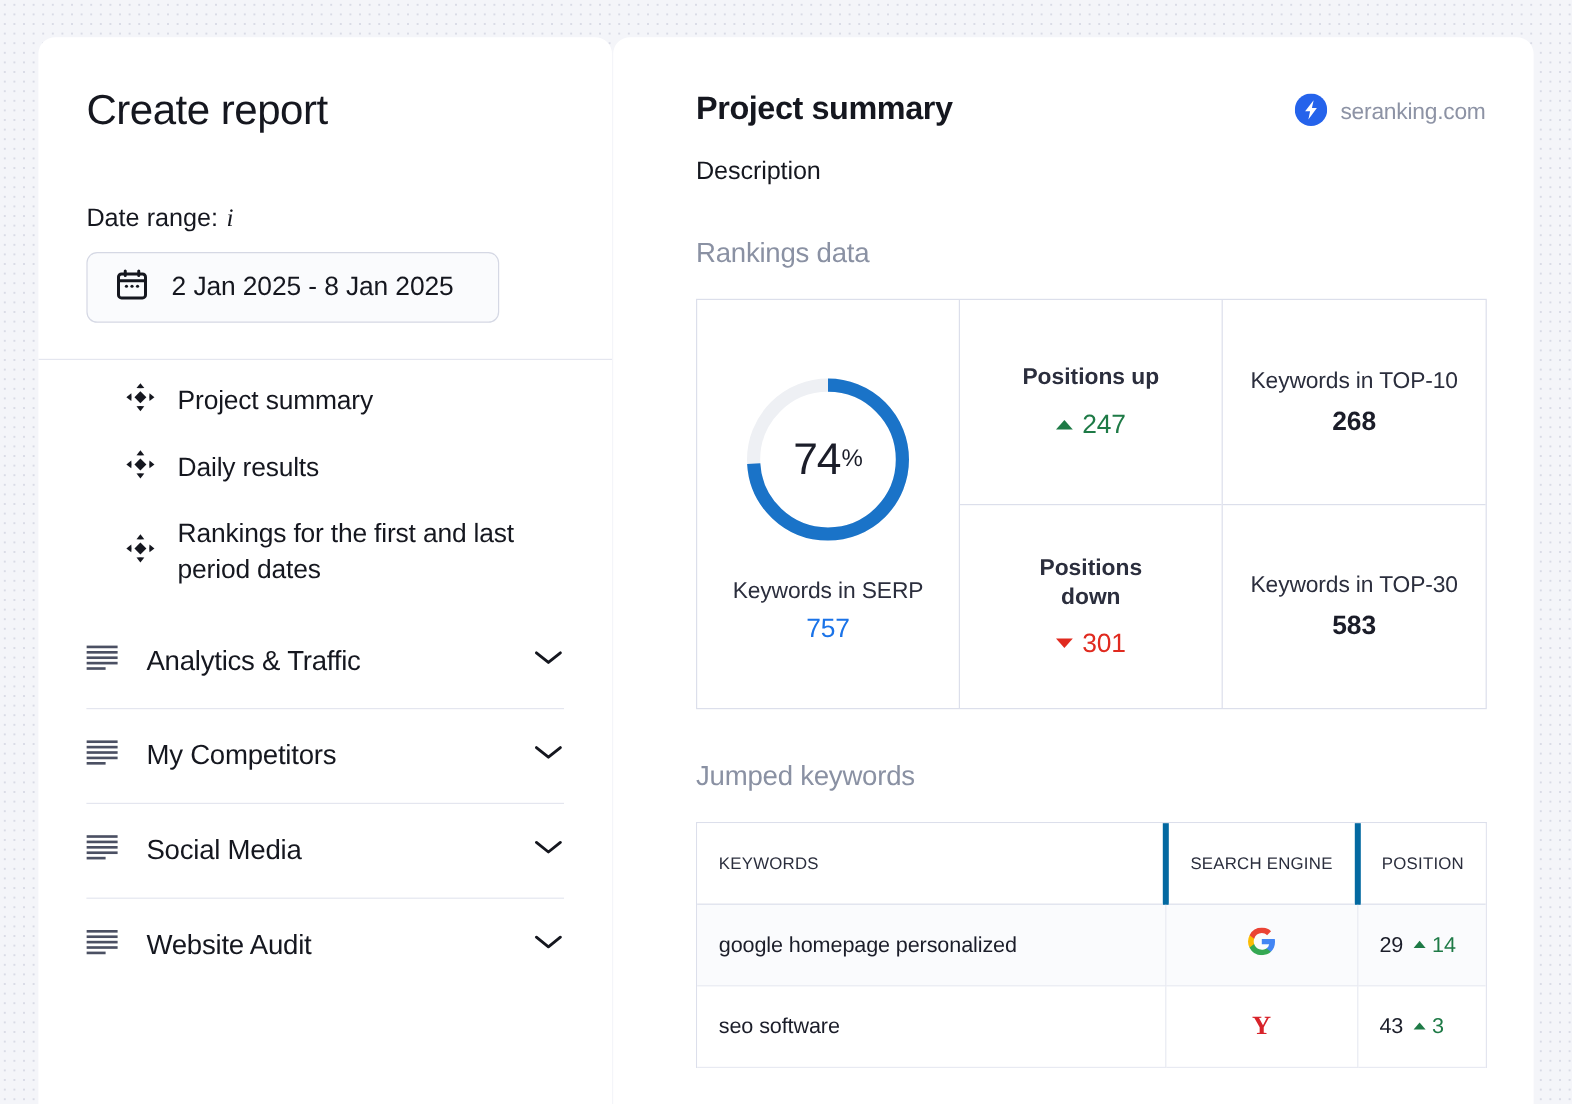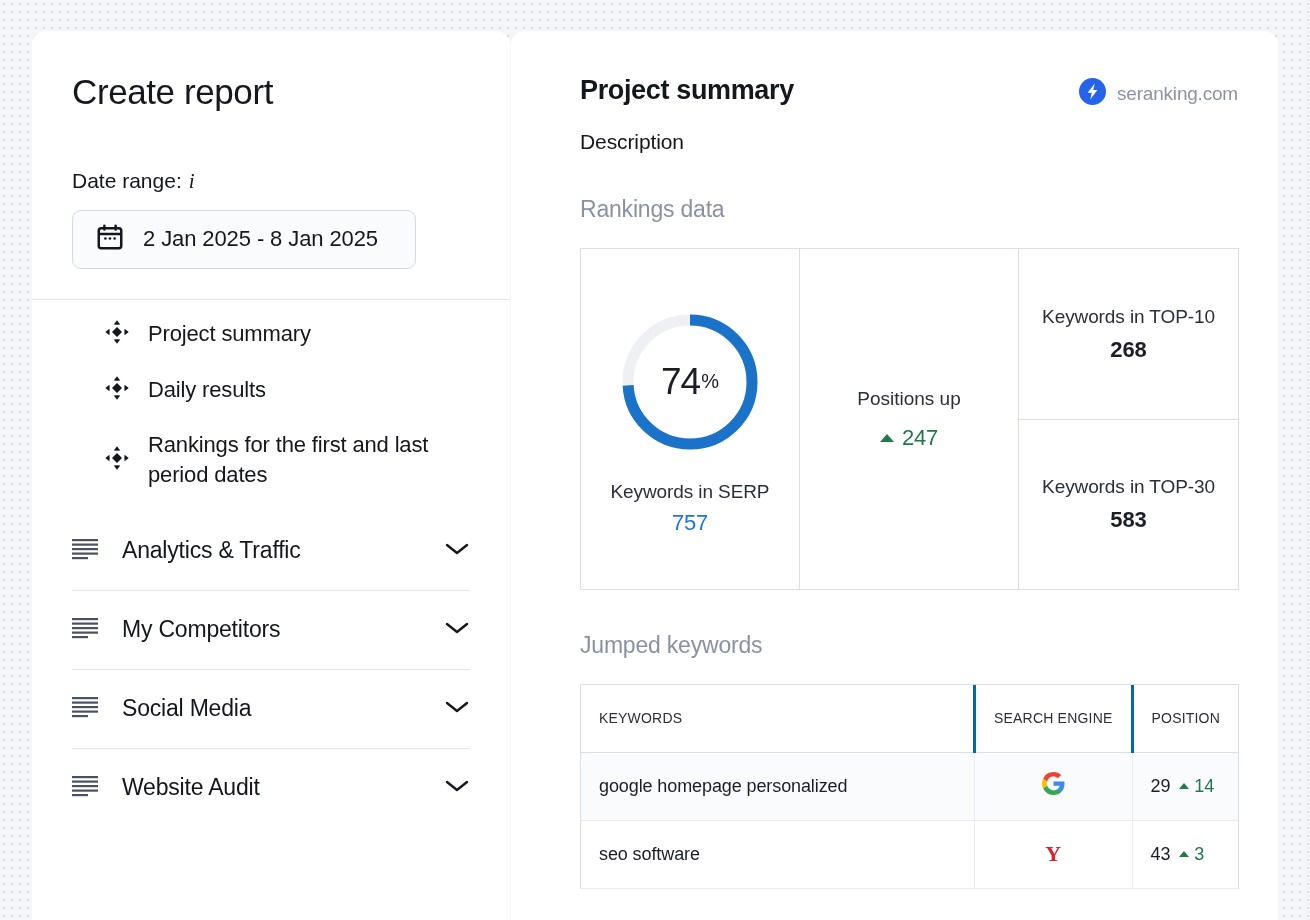--- a/index.html
+++ b/index.html
@@ -253,20 +253,21 @@
     justify-content: center;
     text-align: center;
     gap: 13px;
   }
   .mid-cell + .mid-cell { border-top: 1px solid #dcdfeb; }
   .mid-label {
     font-size: 19px;
     color: #2b2e3d;
     line-height: 1.28;
     max-width: 120px;
+    font-weight: bold;
   }
   .mid-value {
     font-size: 22px;
     display: flex;
     align-items: center;
     gap: 8px;
     letter-spacing: -0.2px;
   }
   .mid-value.up { color: #1e7a46; }
   .mid-value.down { color: #e02a1f; }
@@ -307,21 +308,21 @@
 
   thead th {
     font-size: 14px;
     font-weight: 400;
     color: #2b2e3d;
     letter-spacing: 0.2px;
     text-align: left;
     height: 67px;
     padding: 0 18px;
     border-bottom: 1px solid #dcdfeb;
-    border-right: 3px solid #0369a1;
+    border-right: 5px solid #0369a1;
     background: #ffffff;
     white-space: nowrap;
   }
   thead th:last-child { border-right: none; }
 
   tbody td {
     font-size: 18px;
     color: #1b1d29;
     height: 68px;
     padding: 0 18px;
@@ -569,20 +570,27 @@
         <div class="donut-caption">Keywords in SERP</div>
         <div class="donut-value">757</div>
       </div>
 
       <div class="stats-col-mid">
         <div class="mid-cell">
           <div class="mid-label">Positions up</div>
           <div class="mid-value up">
             <span class="tri-up"></span>
             <span>247</span>
+          </div>
+        </div>
+        <div class="mid-cell">
+          <div class="mid-label">Positions down</div>
+          <div class="mid-value down">
+            <span class="tri-down"></span>
+            <span>301</span>
           </div>
         </div>
       </div>
 
       <div class="stats-col-right">
         <div class="right-cell">
           <div class="right-label">Keywords in TOP-10</div>
           <div class="right-value">268</div>
         </div>
         <div class="right-cell">

